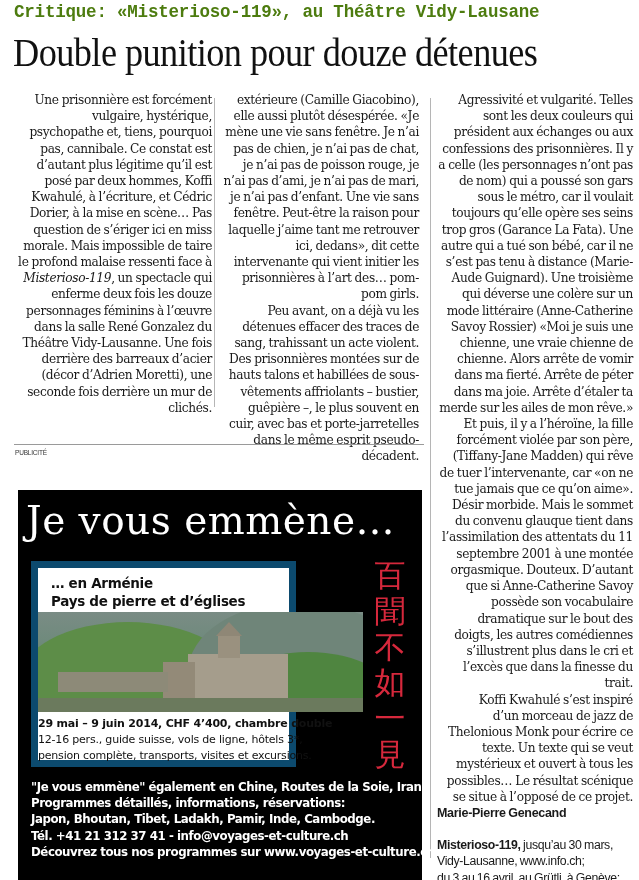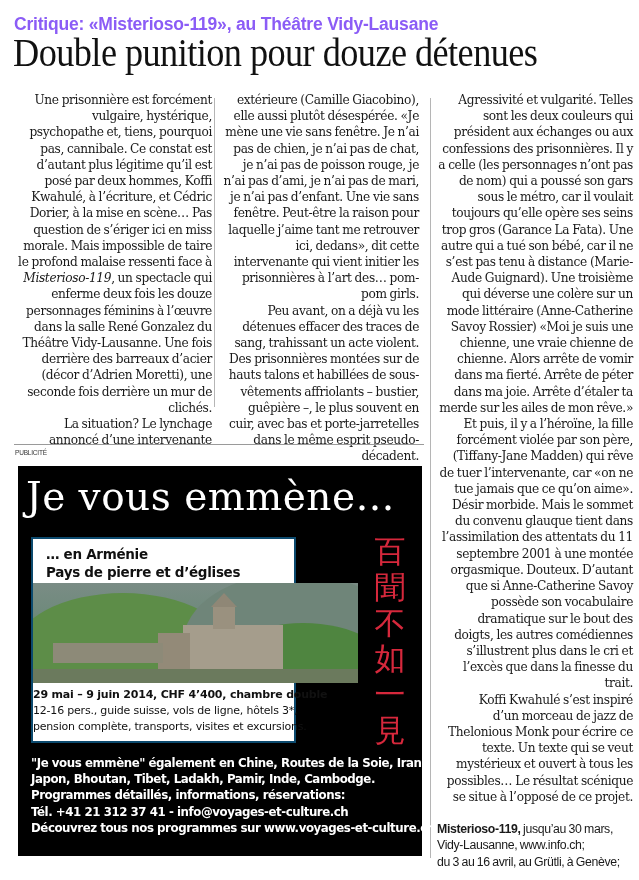--- a/index.html
+++ b/index.html
@@ -1,22 +1,22 @@
 <!DOCTYPE html>
 <html><head>
 <meta charset="utf-8">
 <style>
   * { box-sizing: border-box; margin: 0; padding: 0; }
   html, body { width: 639px; height: 880px; background: #ffffff; overflow: hidden; }
   body { position: relative; font-family: "DejaVu Serif", serif; color: #1a1a1a; }
 
   .kicker {
-    position: absolute; left: 14px; top: 14px;
-    font-family: Liberation Sans, sans-serif; font-weight: bold;
-    font-size: 17.5px; color: #8b5cf6; letter-spacing: -0.2px; white-space: nowrap;
+    position: absolute; left: 14px; top: 2px;
+    font-family: Liberation Mono, monospace; font-weight: bold;
+    font-size: 17.5px; color: #4d7c0f; letter-spacing: -0.2px; white-space: nowrap;
   }
   .headline {
     position: absolute; left: 13px; top: 30px;
     font-family: "Liberation Serif", serif; font-size: 39px;
     color: #111; letter-spacing: -0.6px; white-space: nowrap;
     transform: scaleX(0.93); transform-origin: left top;
   }
 
   .col {
     position: absolute; top: 92px;
@@ -32,32 +32,32 @@
   .vr1 { left: 214px; top: 98px; height: 309px; }
   .vr2 { left: 430px; top: 98px; height: 760px; }
 
   .hrule { position: absolute; left: 14px; width: 410px; top: 444px; height: 1px; background: #9a9a9a; }
   .pub-label {
     position: absolute; left: 15px; top: 449px;
     font-family: "Liberation Sans", sans-serif; font-size: 6.5px; color: #333; letter-spacing: -0.2px;
   }
 
   .ad {
-    position: absolute; left: 18px; top: 466px; width: 404px; height: 390px;
+    position: absolute; left: 18px; top: 490px; width: 404px; height: 390px;
     background: #000;
     padding-left: 36px;
   }
   .ad-title {
     position: absolute; left: 8px; top: 8px;
     font-family: "DejaVu Serif", serif; font-size: 39px; color: #fff;
     letter-spacing: 0.5px; white-space: nowrap;
   }
   .ad-box {
     position: absolute; left: 13px; top: 71px; width: 265px; height: 206px;
-    background: #fff; border: 2px solid #0c4a6e;
+    background: #fff; border: 7px solid #0c4a6e;
   }
   .ad-dest { position: absolute; left: 13px; top: 6px;
     font-family: "DejaVu Sans", sans-serif; font-size: 13.5px; font-weight: bold; color: #111; line-height: 18px; letter-spacing: -0.3px; }
   .ad-photo {
     position: absolute; left: 0; top: 44px; width: 325px; height: 100px;
     background: linear-gradient(180deg, #7a8c85 0%, #6f8a7c 30%, #5a8a4e 60%, #4e7e3f 100%);
     overflow: hidden;
   }
   .hill { position: absolute; background: #5f8f4a; border-radius: 50% 50% 0 0; }
   .church { position: absolute; background: #a59d8c; }
@@ -89,32 +89,32 @@
 <body>
 
 <div class="kicker">Critique: «Misterioso-119», au Théâtre Vidy-Lausane</div>
 <div class="headline">Double punition pour douze détenues</div>
 
 <div class="vrule vr1"></div>
 <div class="vrule vr2"></div>
 
 <div class="col col1">
   <p><span>Une prisonnière est forcément vulgaire, hystérique, psychopathe et, tiens, pourquoi pas, cannibale. Ce constat est d’autant plus légitime qu’il est posé par deux hommes, Koffi Kwahulé, à l’écriture, et Cédric Dorier, à la mise en scène… Pas question de s’ériger ici en miss morale. Mais impossible de taire le profond malaise ressenti face à </span><em>Misterioso-119</em><span>, un spectacle qui enferme deux fois les douze personnages féminins à l’œuvre dans la salle René Gonzalez du Théâtre Vidy-Lausanne. Une fois derrière des barreaux d’acier (décor d’Adrien Moretti), une seconde fois derrière un mur de clichés.</span></p>
-  <p>La situation? Le lynchage annoncé d’une intervenante</p>
 </div>
 
 <div class="col col2">
   <p class="noindent">extérieure (Camille Giacobino), elle aussi plutôt désespérée. «Je mène une vie sans fenêtre. Je n’ai pas de chien, je n’ai pas de chat, je n’ai pas de poisson rouge, je n’ai pas d’ami, je n’ai pas de mari, je n’ai pas d’enfant. Une vie sans fenêtre. Peut-être la raison pour laquelle j’aime tant me retrouver ici, dedans», dit cette intervenante qui vient initier les prisonnières à l’art des… pom-pom girls.</p>
   <p>Peu avant, on a déjà vu les détenues effacer des traces de sang, trahissant un acte violent. Des prisonnières montées sur de hauts talons et habillées de sous-vêtements affriolants – bustier, guêpière –, le plus souvent en cuir, avec bas et porte-jarretelles dans le même esprit pseudo-décadent.</p>
 </div>
 
 <div class="col col3">
   <p>Agressivité et vulgarité. Telles sont les deux couleurs qui président aux échanges ou aux confessions des prisonnières. Il y a celle (les personnages n’ont pas de nom) qui a poussé son gars sous le métro, car il voulait toujours qu’elle opère ses seins trop gros (Garance La Fata). Une autre qui a tué son bébé, car il ne s’est pas tenu à distance (Marie-Aude Guignard). Une troisième qui déverse une colère sur un mode littéraire (Anne-Catherine Savoy Rossier) «Moi je suis une chienne, une vraie chienne de chienne. Alors arrête de vomir dans ma fierté. Arrête de péter dans ma joie. Arrête d’étaler ta merde sur les ailes de mon rêve.»</p>
   <p>Et puis, il y a l’héroïne, la fille forcément violée par son père, (Tiffany-Jane Madden) qui rêve de tuer l’intervenante, car «on ne tue jamais que ce qu’on aime». Désir morbide. Mais le sommet du convenu glauque tient dans l’assimilation des attentats du 11 septembre 2001 à une montée orgasmique. Douteux. D’autant que si Anne-Catherine Savoy possède son vocabulaire dramatique sur le bout des doigts, les autres comédiennes s’illustrent plus dans le cri et l’excès que dans la finesse du trait.</p>
   <p>Koffi Kwahulé s’est inspiré d’un morceau de jazz de Thelonious Monk pour écrire ce texte. Un texte qui se veut mystérieux et ouvert à tous les possibles… Le résultat scénique se situe à l’opposé de ce projet.</p>
+  <div class="signature">Marie-Pierre Genecand</div>
   <div class="infobox">
     <b>Misterioso-119,</b><span> jusqu’au 30 mars,</span><br>
     <span>Vidy-Lausanne, www.info.ch;</span><br>
     <span>du 3 au 16 avril, au Grütli, à Genève;</span><br>
     <br>
     
   </div>
 </div>
 
 <div class="hrule"></div>
@@ -147,18 +147,18 @@
   <div class="calligraphy">
     <span>百</span>
     <span>聞</span>
     <span>不</span>
     <span>如</span>
     <span>一</span>
     <span>見</span>
   </div>
   <div class="ad-footer">
     <div>"Je vous emmène" également en Chine, Routes de la Soie, Iran,</div>
+    <div>Programmes détaillés, informations, réservations:</div>
     <div>Japon, Bhoutan, Tibet, Ladakh, Pamir, Inde, Cambodge.</div>
-    <div>Programmes détaillés, informations, réservations:</div>
     <div>Tél. +41 21 312 37 41 - info@voyages-et-culture.ch</div>
     <div>Découvrez tous nos programmes sur www.voyages-et-culture.ch</div>
   </div>
 </div>
 
 </body></html>

